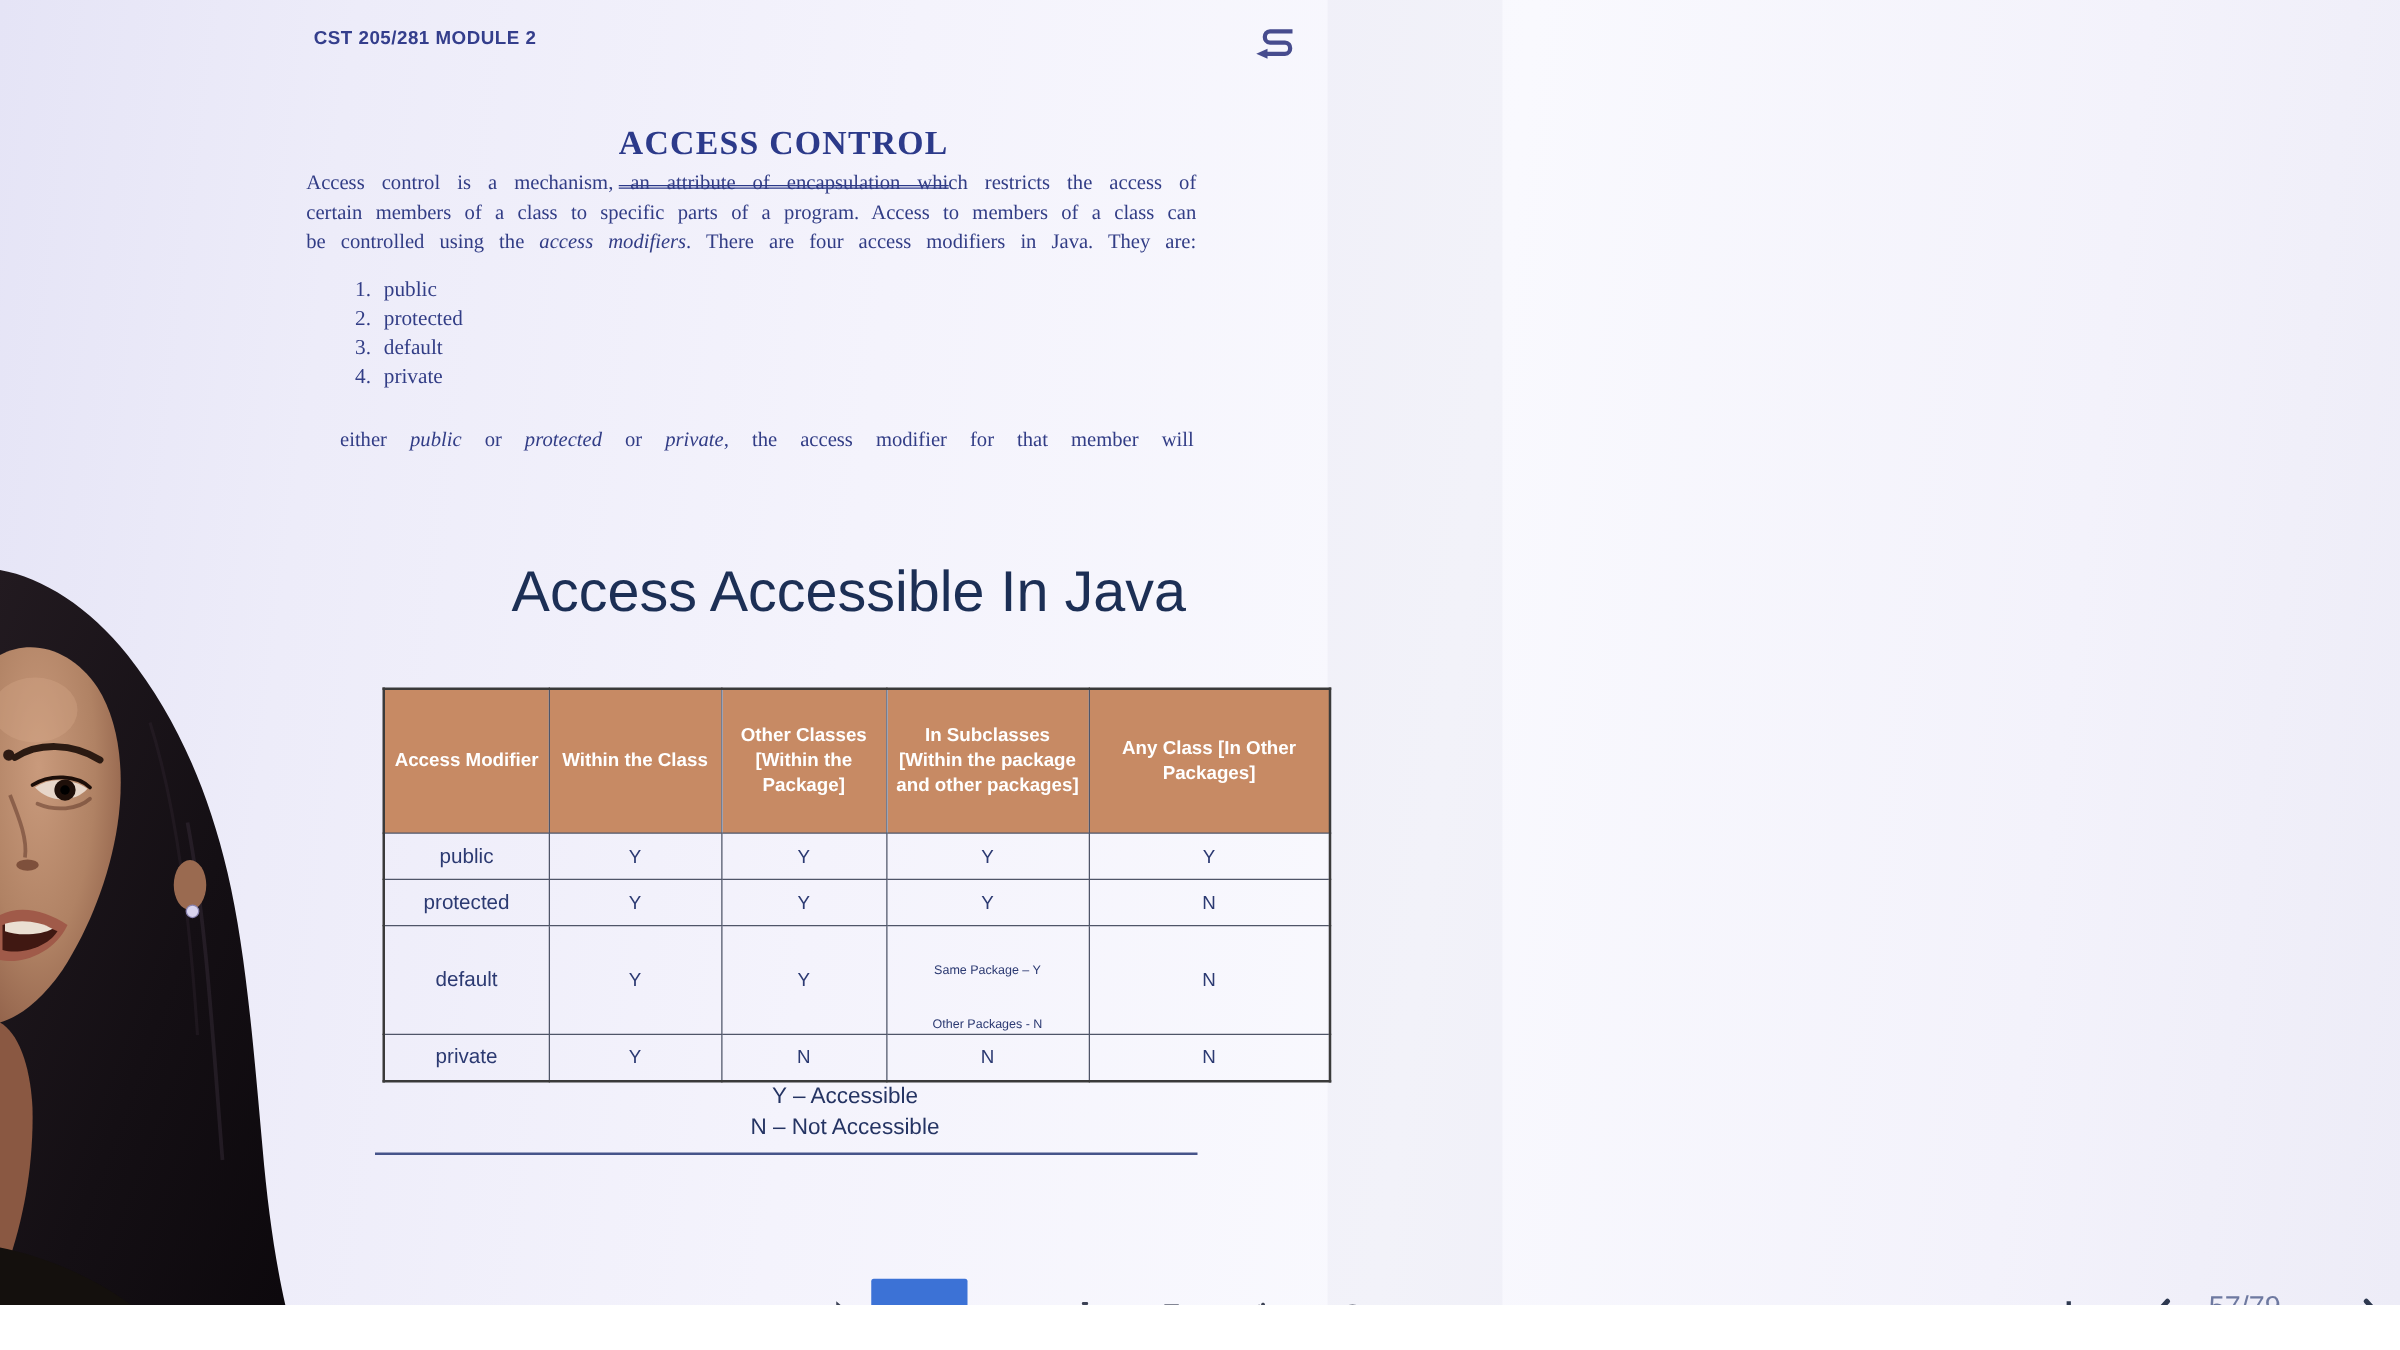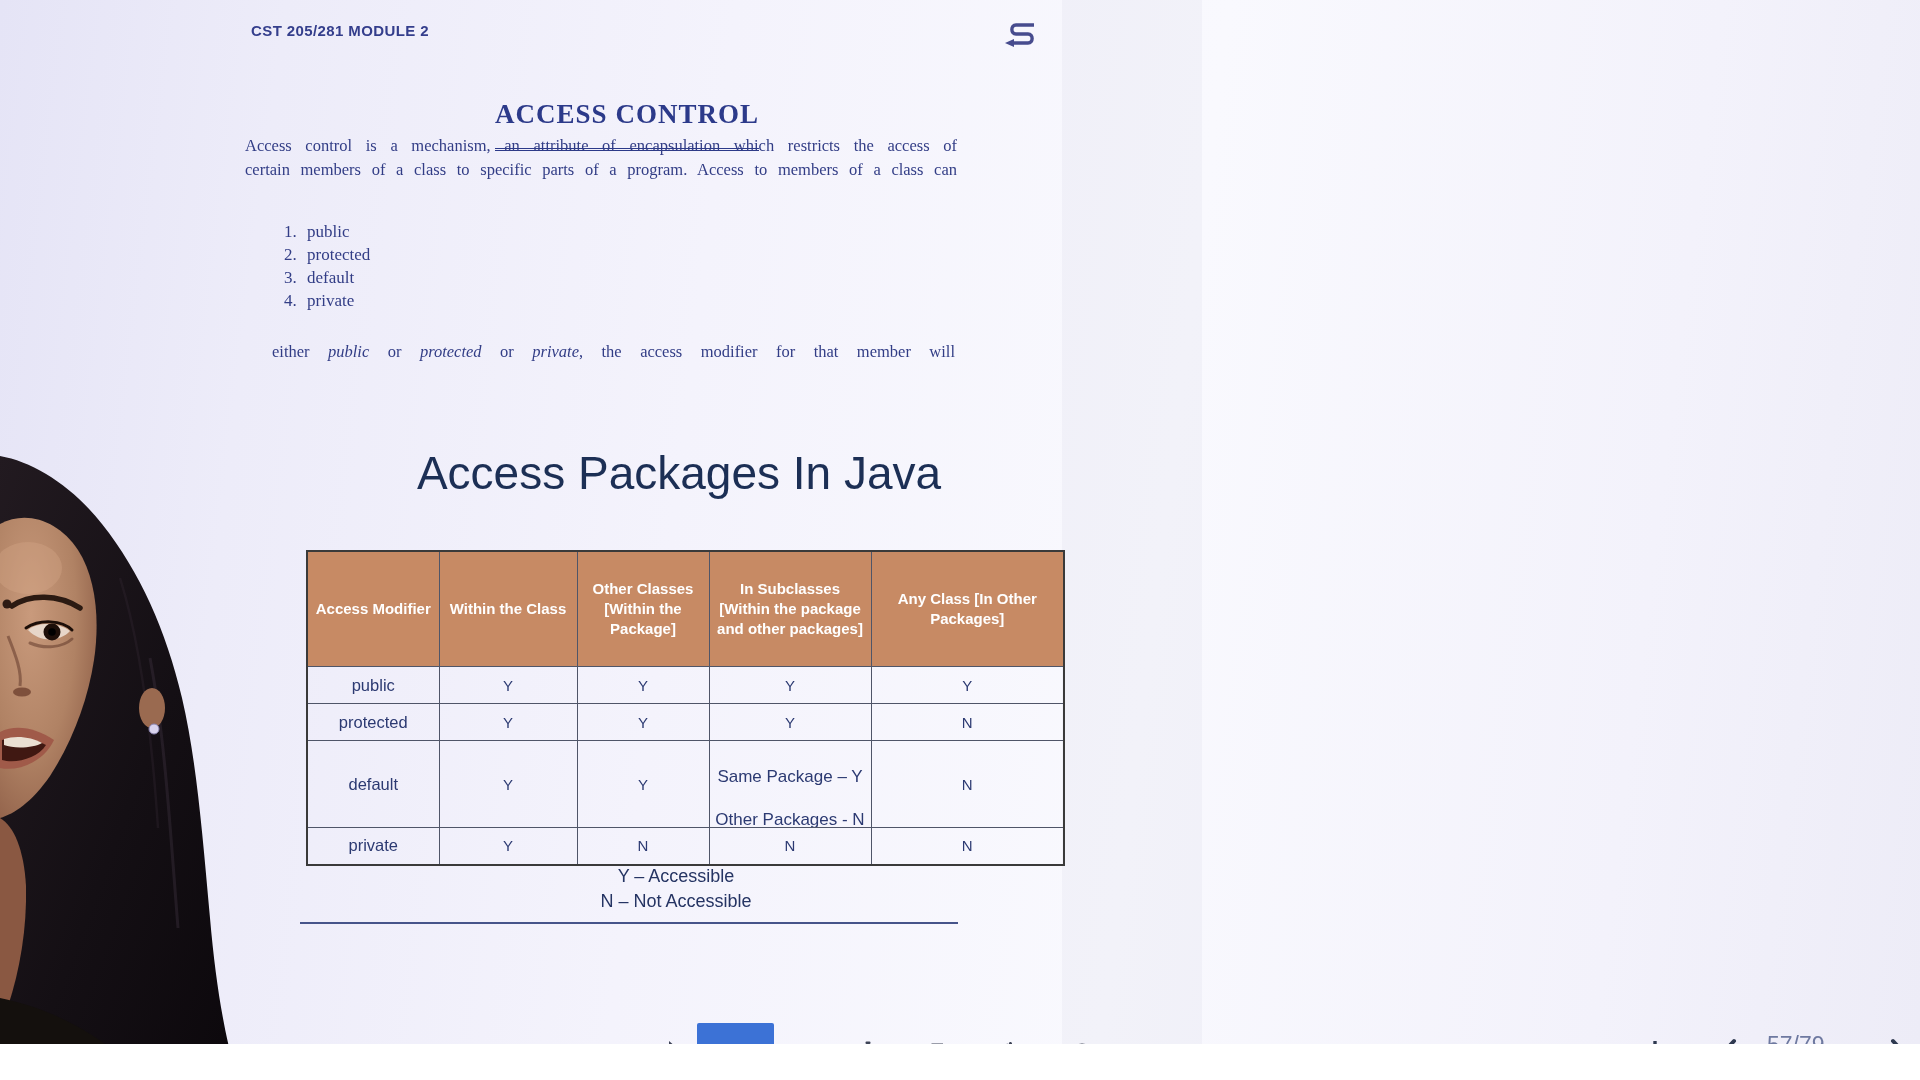--- a/index.html
+++ b/index.html
@@ -25,21 +25,21 @@
   
   .slide-heading{position:absolute;left:339px;top:446px;width:680px;text-align:center;font-size:46px;font-weight:400;color:#1c2f55;letter-spacing:0px;}
   .acc-table{position:absolute;left:306px;top:550px;width:757px;border-collapse:collapse;table-layout:fixed;color:#2c3a72;}
   .acc-table td,.acc-table th{border:1px solid #4f5568;text-align:center;vertical-align:middle;padding:0 4px;overflow:hidden;}
   .acc-table{border:2px solid #3a3a3a;}
   .acc-table th{background:#c78a64;color:#ffffff;font-size:15px;font-weight:bold;line-height:1.35;height:114px;}
   .acc-table td{font-size:15px;}
   .acc-table td.mod{font-size:16.5px;}
   .r-std{height:37px;}
   .r-tall{height:50px;}
-  .subcell{font-size:17px;line-height:15px;margin-top:28px;}
+  .subcell{font-size:10px;line-height:15px;margin-top:28px;}
   .legend{position:absolute;left:526px;top:864px;width:300px;text-align:center;font-size:18px;line-height:24.5px;color:#253463;}
   .legend-rule{position:absolute;left:300px;top:922px;width:658px;border-top:2px solid #46548a;}
   
   .tool{position:absolute;top:1039px;width:26px;height:26px;cursor:pointer;}
   .active-tool-bg{position:absolute;left:697px;top:1023px;width:77px;height:57px;background:#3c72d6;border-radius:2px;cursor:pointer;}
   .pager-text{position:absolute;left:1767px;top:1032px;width:90px;text-align:left;font-size:23px;color:#6e79a0;}
   .pager-btn{position:absolute;top:1036px;width:32px;height:32px;cursor:pointer;}
   
   .person{position:absolute;left:0;top:398px;width:248px;height:682px;}
 </style>
@@ -57,34 +57,35 @@
     </svg>
   </div>
 
   <div class="doc-title-wrap">
     <span class="doc-title">ACCESS CONTROL</span>
   </div>
 
   <div class="para1 doc">
     <div class="jline"><span>Access control is a mechanism, an attribute of encapsulation which restricts the access of</span></div>
     <div class="jline"><span>certain members of a class to specific parts of a program. Access to members of a class can</span></div>
+    <div class="jline"><span>be controlled using the </span><span class="it">access modifiers</span><span>. There are four access modifiers in Java. They are:</span></div>
   </div>
 
   <ol class="mod-list">
     <li>public</li>
     <li>protected</li>
     <li>default</li>
     <li>private</li>
   </ol>
 
   <div class="para2 doc">
     <div class="jline"><span>either </span><span class="it">public</span><span> or </span><span class="it">protected</span><span> or </span><span class="it">private</span><span>, the access modifier for that member will</span></div>
   </div>
 
-  <div class="slide-heading">Access Packages In Java</div>
+  <div class="slide-heading">Access Accessible In Java</div>
 
   <table class="acc-table">
     <colgroup>
         <col style="width:132px">
         <col style="width:138px">
         <col style="width:132px">
         <col style="width:162px">
         <col style="width:193px">
       </colgroup>
     <tbody>

